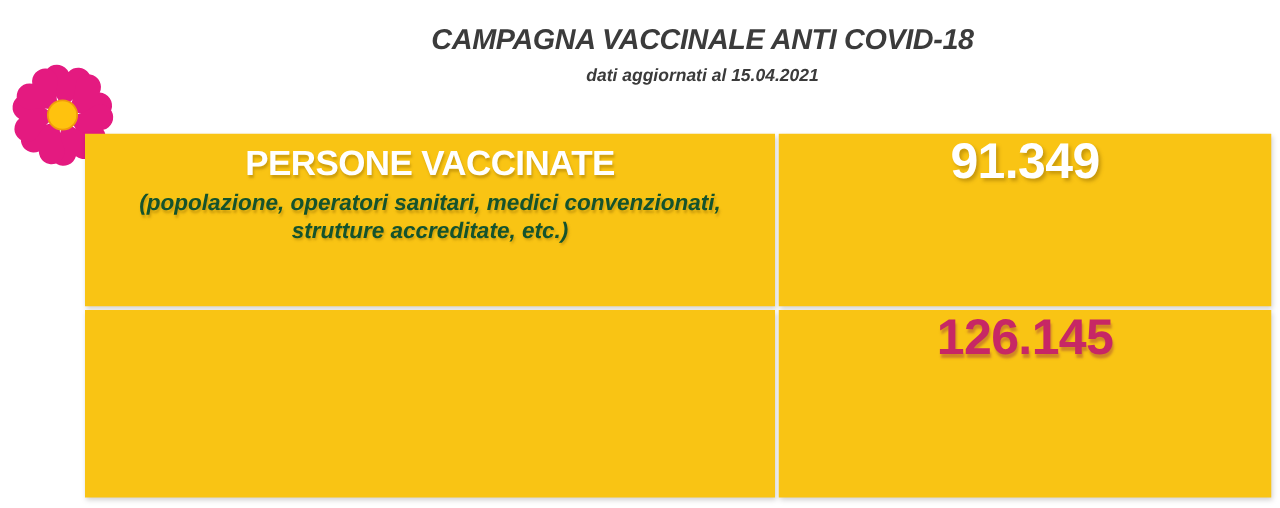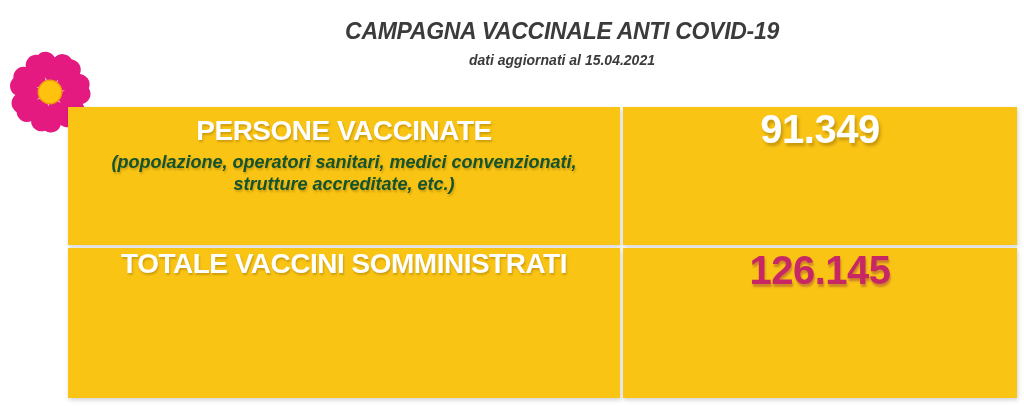--- a/index.html
+++ b/index.html
@@ -109,36 +109,35 @@
         <path transform="rotate(213)" d="M0 -3 C -4 -12 -8 -16 -14 -21 A 11 11 0 1 1 0 -37 A 11 11 0 1 1 14 -21 C 8 -16 4 -12 0 -3 Z"></path>
         <path transform="rotate(265)" d="M0 -3 C -4 -12 -8 -16 -14 -21 A 11 11 0 1 1 0 -37 A 11 11 0 1 1 14 -21 C 8 -16 4 -12 0 -3 Z"></path>
         <path transform="rotate(316)" d="M0 -3 C -4 -12 -8 -16 -14 -21 A 11 11 0 1 1 0 -37 A 11 11 0 1 1 14 -21 C 8 -16 4 -12 0 -3 Z"></path>
       </g>
     </g>
     <circle cx="0" cy="0" r="12.5" fill="#ffc20e" stroke="#f09a0c" stroke-width="1.5"></circle>
   </svg>
 </div>
 
 <div class="header">
-  <div class="title">CAMPAGNA VACCINALE ANTI COVID-19</div>
+  <div class="title">CAMPAGNA VACCINALE ANTI COVID-18</div>
   <div class="subtitle">dati aggiornati al 15.04.2021</div>
 </div>
 
 <div class="grid">
 
   <div class="cell r1-label">
     <div class="big">PERSONE VACCINATE</div>
     <div class="small">(popolazione, operatori sanitari, medici convenzionati, strutture accreditate, etc.)</div>
   </div>
 
   <div class="cell">
     <div class="value white">91.349</div>
   </div>
 
   <div class="cell">
-    <div class="big">TOTALE VACCINI SOMMINISTRATI</div>
   </div>
 
   <div class="cell">
     <div class="value pink">126.145</div>
   </div>
 
 </div>
 
 </body></html>

